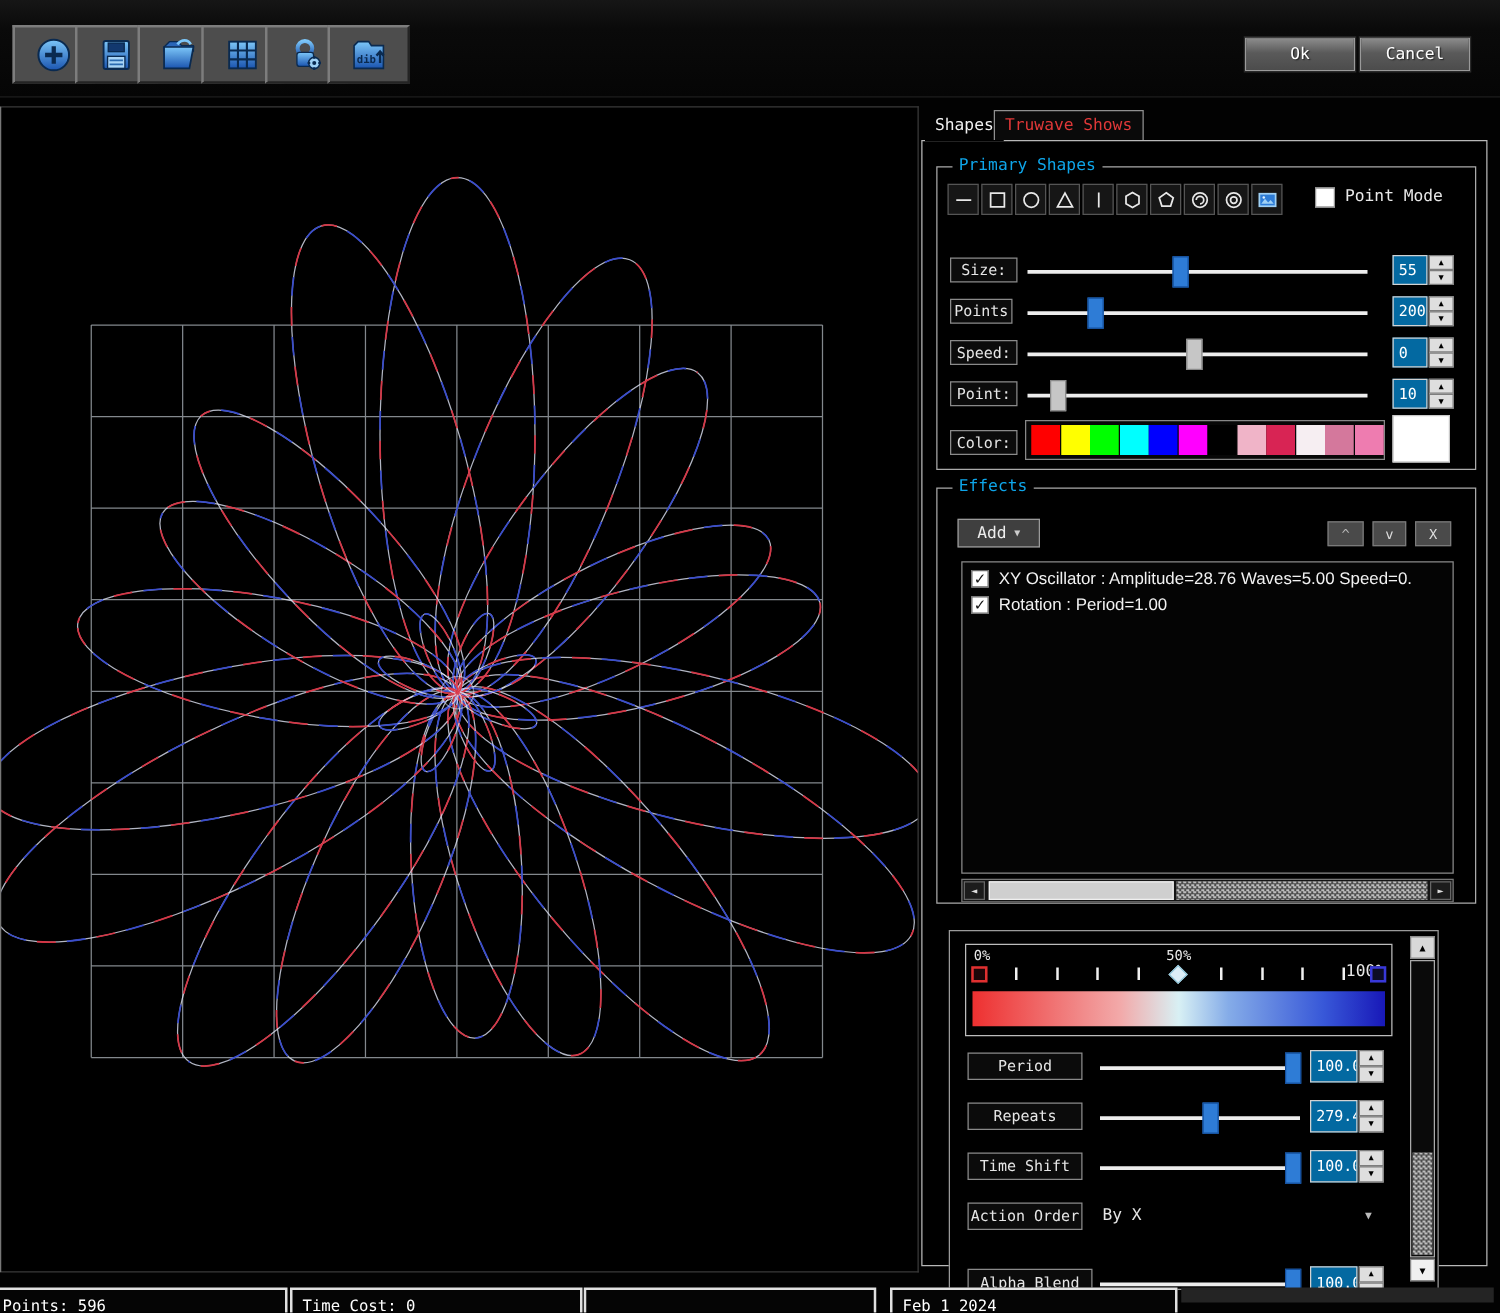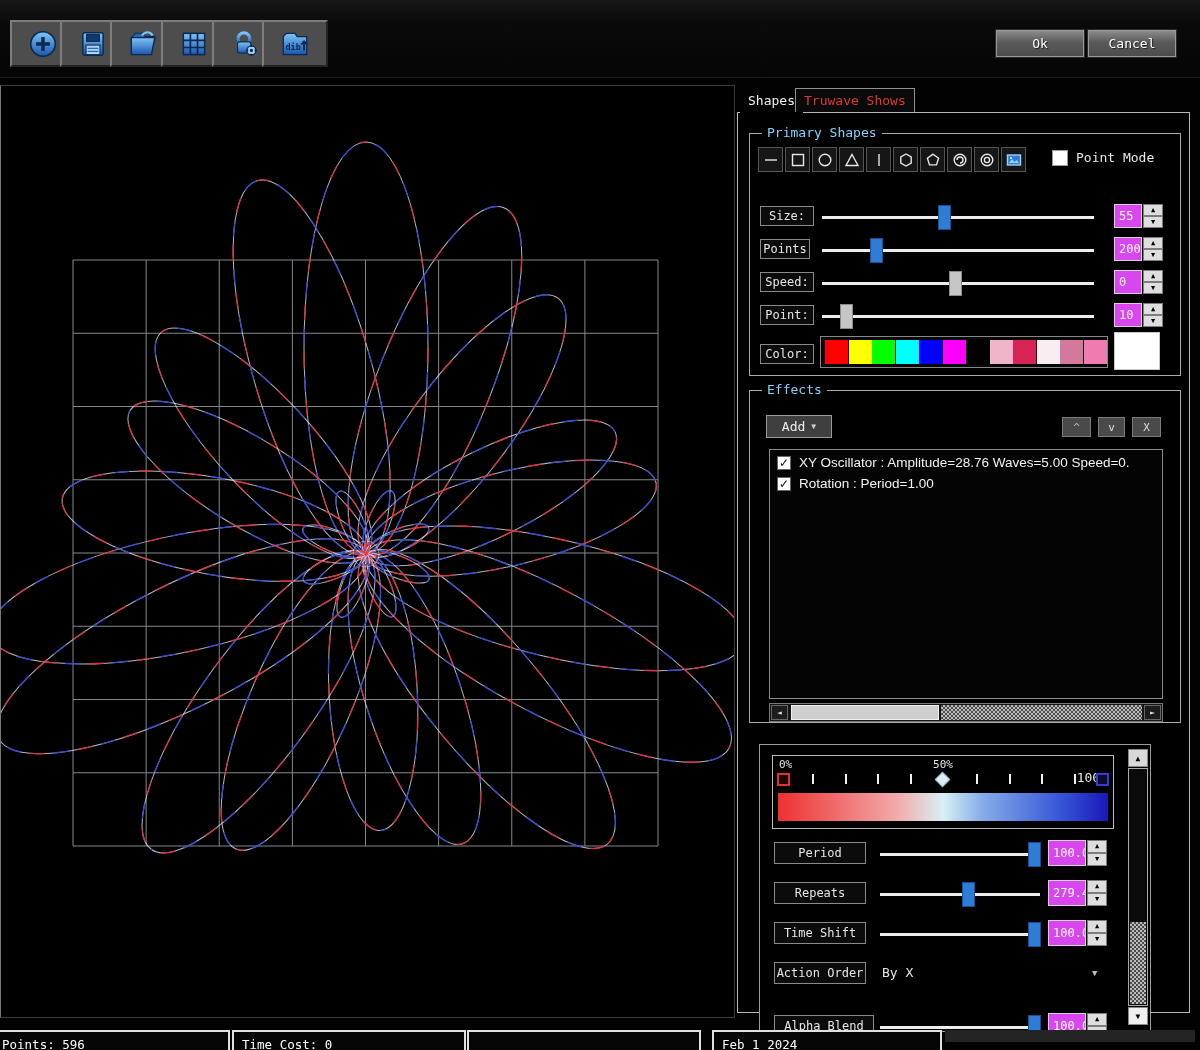--- a/index.html
+++ b/index.html
@@ -27,30 +27,30 @@
                   background:#000; border:1px solid #3a3a3a; border-left-color:#777; }
 
   
   #right-panel { position:absolute; left:737px; top:85px; width:455px; height:930px; }
   #panel-body { position:absolute; left:0; top:27px; right:2px; bottom:2px;
                 border:1px solid #b8b8b8; background:#000; }
   .tab { position:absolute; top:3px; height:25px; padding:0 8px;
          display:flex; align-items:center; font-size:13px; cursor:pointer; }
   .fieldset { position:absolute; border:1px solid #aaa; }
   .legend { position:absolute; top:-9px; left:12px; background:#000;
-            padding:0 5px; font-size:13px; color:#7dd3fc; }
+            padding:0 5px; font-size:13px; color:#0ea5e9; }
 
   .labelbox { position:absolute; border:1px solid #8a8a8a; background:#0b0b0b;
               color:#e6e6e6; font-size:12px; display:flex; align-items:center;
               justify-content:center; }
   .track { position:absolute; height:3px; background:#ededed; }
   .thumb { position:absolute; width:13px; height:25px; top:-11px; }
   .thumb.blue { background:#2e7cd6; border:1px solid #15509f; }
   .thumb.gray { background:#c6c6c6; border:1px solid #8a8a8a; }
-  .valuebox { position:absolute; border:1px solid #d2d2d2; background:#d946ef;
+  .valuebox { position:absolute; border:1px solid #d2d2d2; background:#0369a1;
               color:#fff; font-size:12px; display:flex; align-items:center;
               padding-left:4px; overflow:hidden; }
   .spinner { position:absolute; display:flex; flex-direction:column; }
   .spinner .sb { flex:1; background:#dedede; border:1px solid #7d7d7d;
                  color:#000; font-size:7px; line-height:7px; display:flex;
                  align-items:center; justify-content:center; cursor:pointer; }
 
   .shape-btn { position:absolute; top:0; width:25px; height:25px; background:#161616;
                border:1px solid #555; display:flex; align-items:center;
                justify-content:center; cursor:pointer; }

